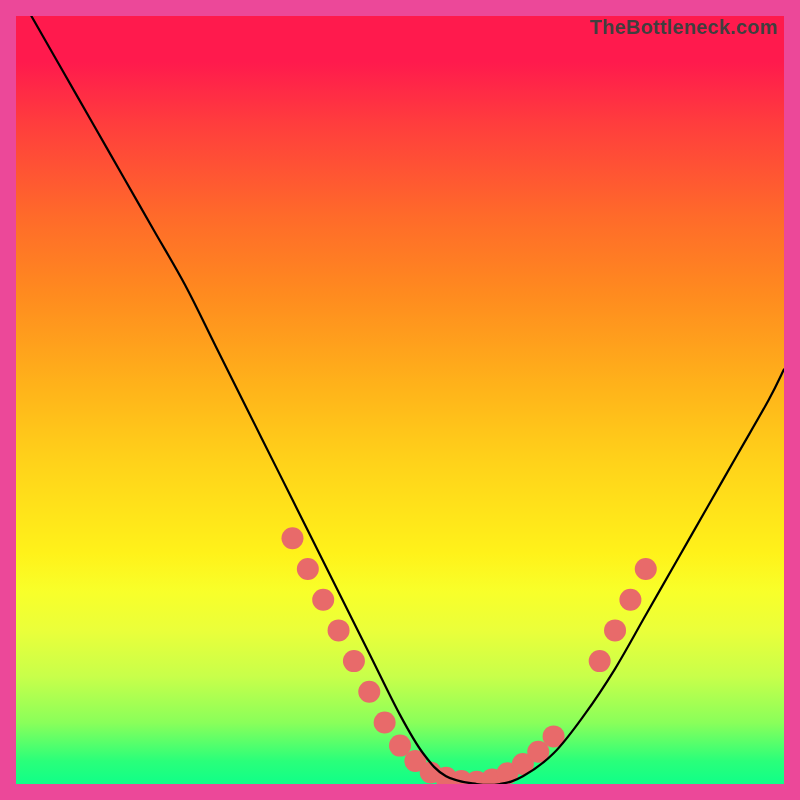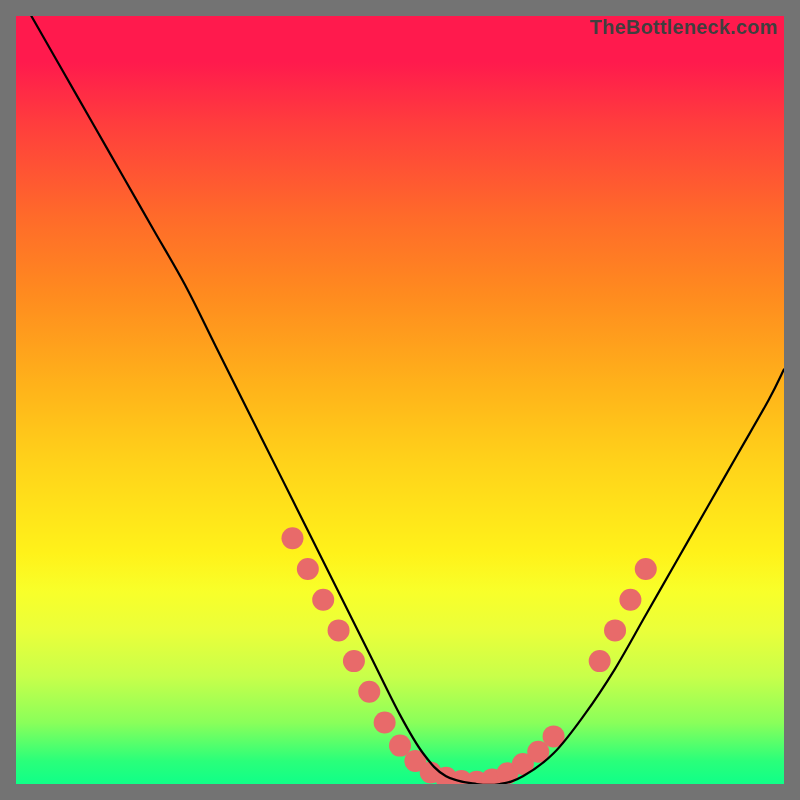--- a/index.html
+++ b/index.html
@@ -10,21 +10,21 @@
     background: #000;
     overflow: hidden;
     font-family: Arial, Helvetica, sans-serif;
   }
   .frame {
     position: absolute;
     left: 0;
     top: 0;
     width: 800px;
     height: 800px;
-    background: #737373;
+    background: #ec4899;
   }
   .plot {
     position: absolute;
     left: 16px;
     top: 16px;
     width: 768px;
     height: 768px;
     background: linear-gradient(to bottom,
       #ff1a4d 0%,
       #ff1a4d 6%,

